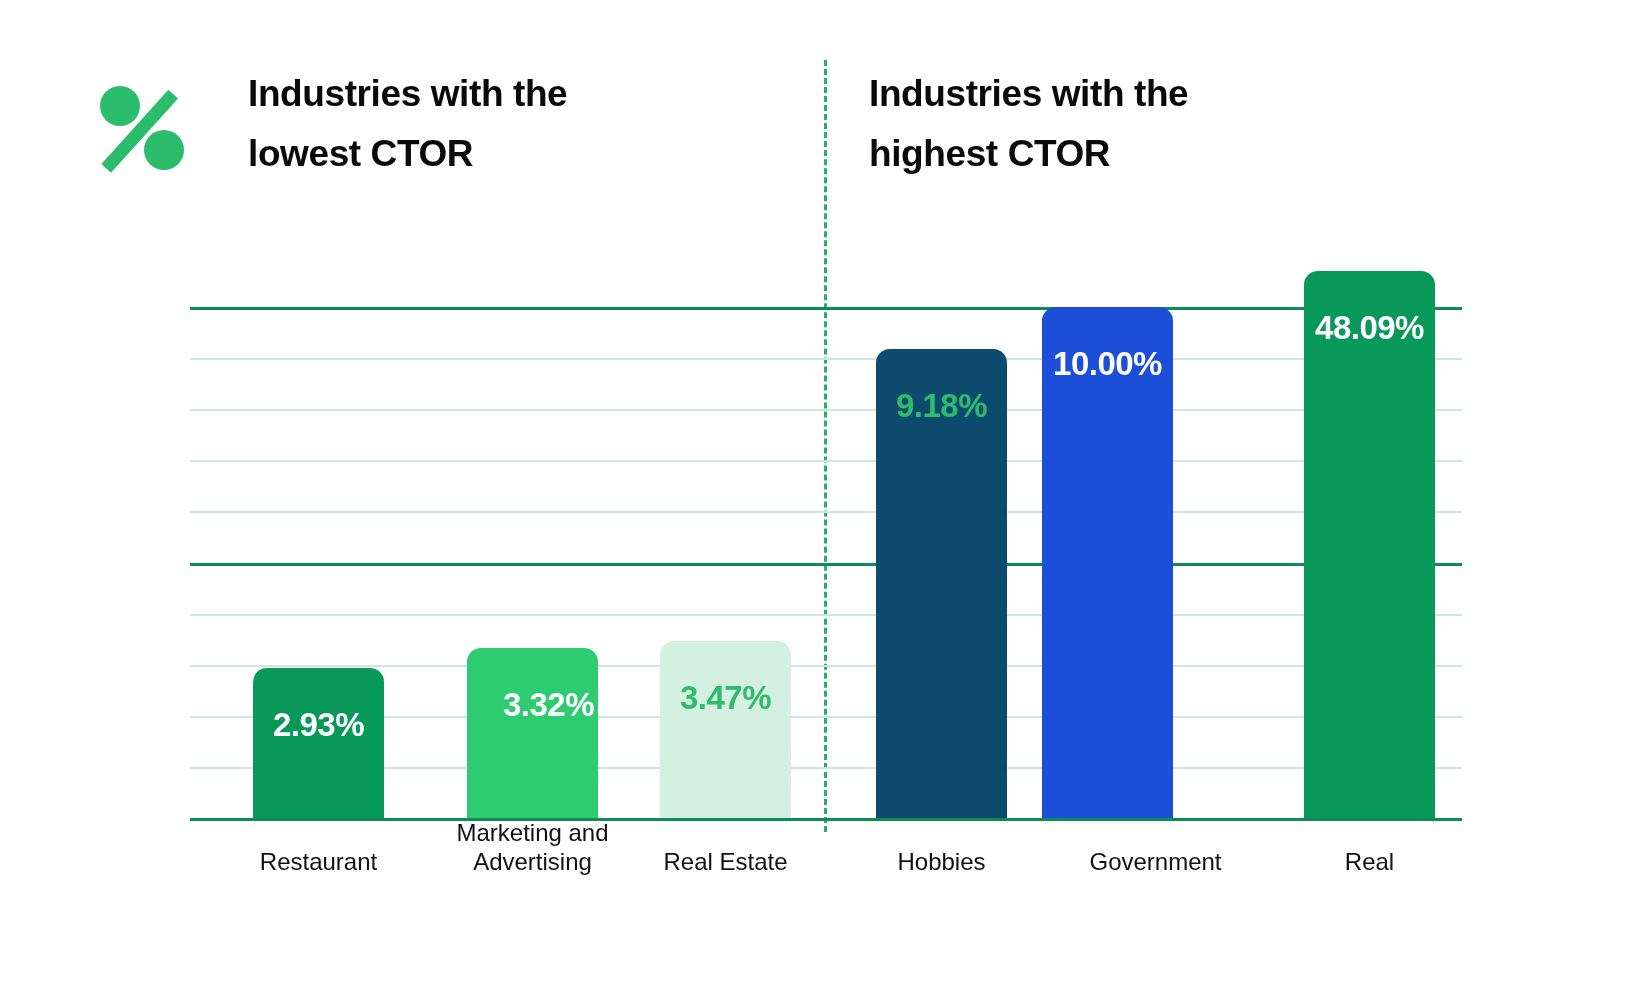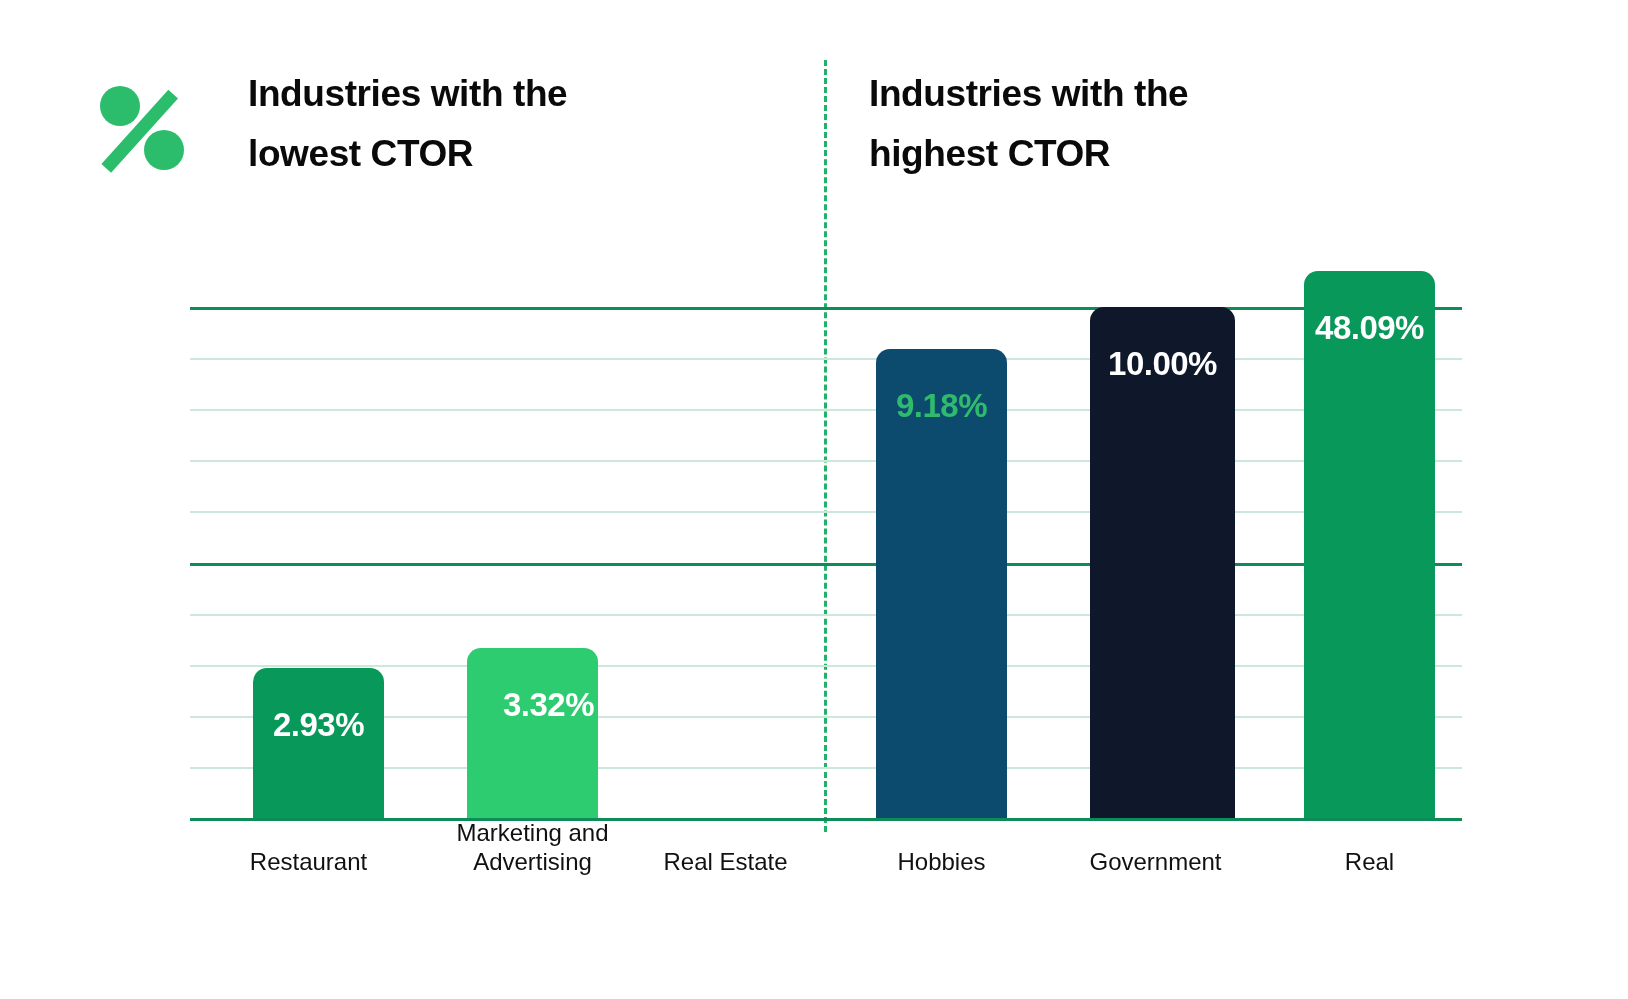--- a/index.html
+++ b/index.html
@@ -117,32 +117,35 @@
       <div class="gridline minor" style="top: 306.6px;"></div>
       <div class="gridline major" style="top: 255.5px;"></div>
       <div class="gridline minor" style="top: 204.4px;"></div>
       <div class="gridline minor" style="top: 153.3px;"></div>
       <div class="gridline minor" style="top: 102.2px;"></div>
       <div class="gridline minor" style="top: 51.1px;"></div>
       <div class="gridline major" style="top: 0px;"></div>
       <div class="bar" style="left: 63px; width: 131px; height: 149.723px; background: rgb(7, 152, 90);">
         <div class="bar-value" style="top: 38px; color: rgb(255, 255, 255);">2.93%</div>
       </div>
-      <div class="xlabel" style="left: 8px; top: 540px; width: 221px;">Restaurant</div>
+      <div class="xlabel" style="left: 18px; top: 540px; width: 221px;">Restaurant</div>
       <div class="bar" style="left: 277px; width: 131px; height: 169.652px; background: rgb(46, 204, 113);">
         <div class="bar-value" style="top: 38px; color: rgb(255, 255, 255); padding-left: 16px;">3.32%</div>
       </div>
       <div class="xlabel" style="left: 232px; top: 511px; width: 221px;">Marketing and
 Advertising</div>
+      <div class="bar" style="left: 470px; width: 131px; height: 177.317px; background: rgb(212, 240, 224);">
+        <div class="bar-value" style="top: 38px; color: rgb(46, 188, 108);">3.47%</div>
+      </div>
       <div class="xlabel" style="left: 425px; top: 540px; width: 221px;">Real Estate</div>
       <div class="bar" style="left: 686px; width: 131px; height: 469.098px; background: #0c4a6e;">
         <div class="bar-value" style="top: 38px; color: rgb(46, 188, 108);">9.18%</div>
       </div>
       <div class="xlabel" style="left: 641px; top: 540px; width: 221px;">Hobbies</div>
-      <div class="bar" style="left: 900px; width: 145px; height: 511px; background: #0f172a;">
+      <div class="bar" style="left: 852px; width: 131px; height: 511px; background: #1d4ed8;">
         <div class="bar-value" style="top: 38px; color: rgb(255, 255, 255);">10.00%</div>
       </div>
       <div class="xlabel" style="left: 855px; top: 540px; width: 221px;">Government</div>
       <div class="bar" style="left: 1114px; width: 131px; height: 547.281px; background: rgb(7, 152, 90);">
         <div class="bar-value" style="top: 38px; color: rgb(255, 255, 255);">48.09%</div>
       </div>
       <div class="xlabel" style="left: 1069px; top: 540px; width: 221px;">Real</div>
     </div>
 
 </div>

